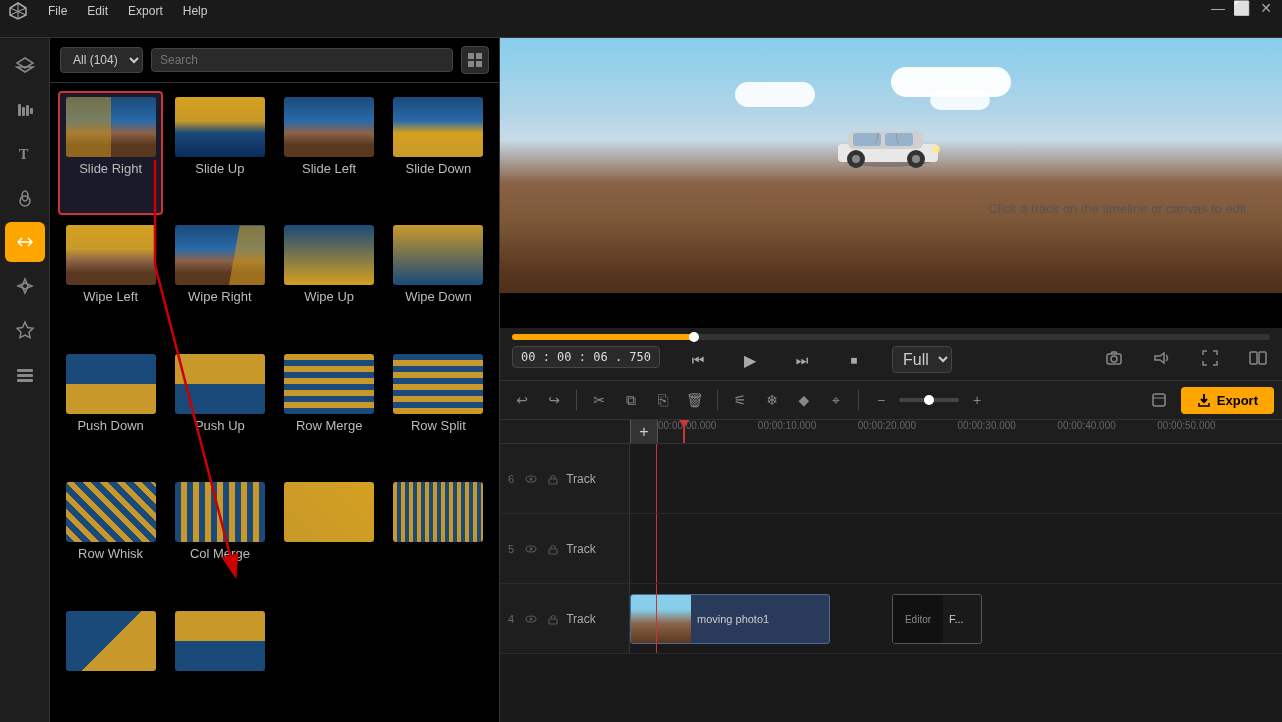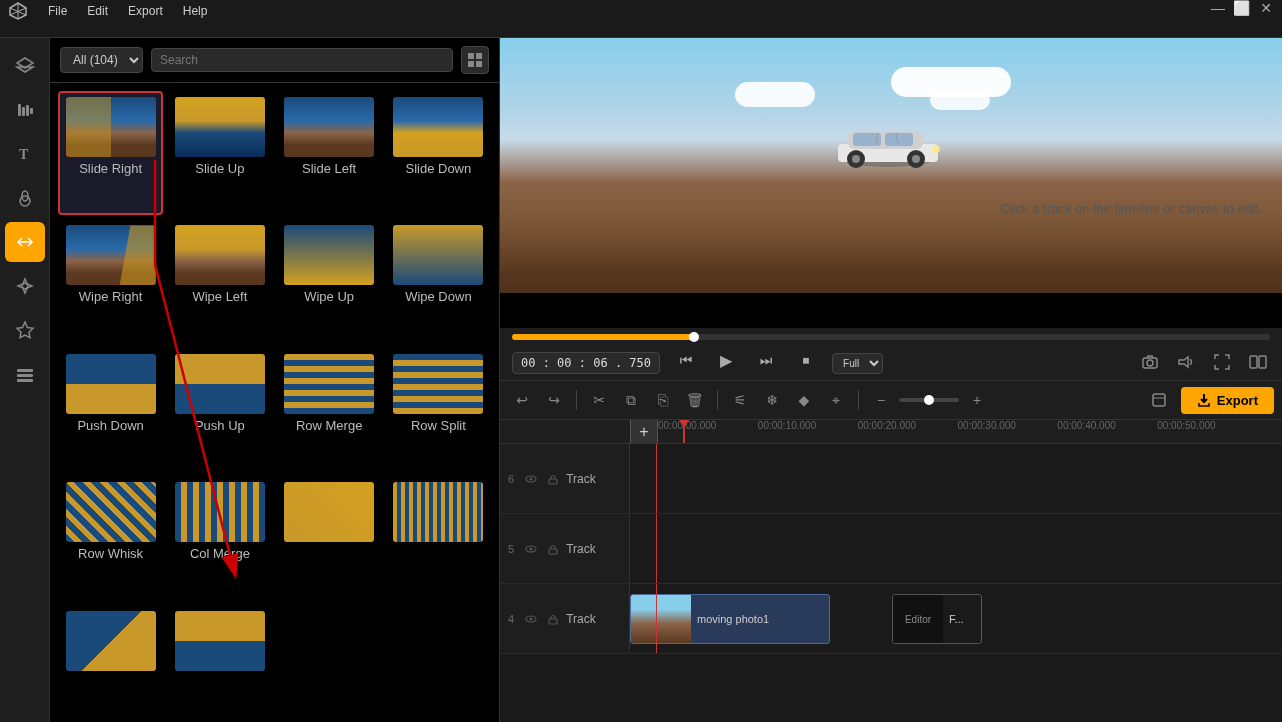--- a/index.html
+++ b/index.html
@@ -189,22 +189,22 @@
     .progress-handle {
       width: 10px; height: 10px;
       background: #fff;
       border-radius: 50%;
       position: absolute;
       right: -5px;
       top: -2px;
     }
     .controls-row {
       display: flex;
-      align-items: flex-end;
-      gap: 12px;
+      align-items: flex-start;
+      gap: 24px;
     }
     .time-display {
       background: #2a2a2a;
       border: 1px solid #444;
       border-radius: 4px;
       padding: 3px 8px;
       font-size: 12px;
       color: #ddd;
       font-family: monospace;
     }
@@ -218,21 +218,21 @@
       display: flex; align-items: center; justify-content: center;
       border-radius: 3px;
     }
     .ctrl-btn.play { font-size: 16px; }
     .quality-select {
       background: #2a2a2a;
       border: 1px solid #444;
       color: #ccc;
       padding: 3px 6px;
       border-radius: 4px;
-      font-size: 10px;
+      font-size: 16px;
     }
     .ctrl-spacer { flex: 1; }
     .ctrl-icon {
       width: 24px; height: 24px;
       display: flex; align-items: center; justify-content: center;
       color: #888; cursor: pointer; font-size: 14px;
     }
 
     
     .bottom-toolbar {
@@ -524,32 +524,32 @@
 
       <div class="transition-item">
         <div class="transition-thumb">
           <div style="width:100%;height:100%;background:linear-gradient(180deg,#1a4a7a 0%,#2a6aaa 40%,#d4a020 60%,#c8992a 100%);"></div>
         </div>
         <div class="transition-label">Slide Down</div>
       </div>
 
       <div class="transition-item">
         <div class="transition-thumb">
+          <div style="width:100%;height:100%;background:linear-gradient(180deg,#d4a020 0%,#c8992a 40%,#8B6347 60%,#5a3820 80%);"></div>
+        </div>
+        <div class="transition-label">Wipe Left</div>
+      </div>
+
+      <div class="transition-item">
+        <div class="transition-thumb">
           <div style="width:100%;height:100%;background:linear-gradient(180deg,#1a4a7a 0%,#2a6aaa 40%,#8B6347 60%,#5a3820 80%);position:relative;">
             <div style="position:absolute;right:0;top:0;width:40%;height:100%;background:rgba(200,150,30,0.6);clip-path:polygon(30% 0,100% 0,100% 100%,0% 100%);"></div>
           </div>
         </div>
         <div class="transition-label">Wipe Right</div>
-      </div>
-
-      <div class="transition-item">
-        <div class="transition-thumb">
-          <div style="width:100%;height:100%;background:linear-gradient(180deg,#d4a020 0%,#c8992a 40%,#8B6347 60%,#5a3820 80%);"></div>
-        </div>
-        <div class="transition-label">Wipe Left</div>
       </div>
 
       <div class="transition-item">
         <div class="transition-thumb">
           <div style="width:100%;height:100%;background:linear-gradient(180deg,#1a4a7a 0%,#d4a020 100%);"></div>
         </div>
         <div class="transition-label">Wipe Up</div>
       </div>
 
       <div class="transition-item">
@@ -660,21 +660,21 @@
 
               <circle cx="108" cy="30" r="4" fill="#ffe880" opacity="0.8"></circle>
 
               <line x1="50" y1="14" x2="48" y2="25" stroke="#999" stroke-width="1"></line>
               <line x1="68" y1="14" x2="70" y2="25" stroke="#999" stroke-width="1"></line>
             </svg>
           </div>
           <div class="black-bar-bottom"></div>
         </div>
 
-        <div style="position:absolute;right:20px;top:50%;transform:translateY(-50%);pointer-events:none;">
+        <div style="position:absolute;right:32px;top:50%;transform:translateY(-50%);pointer-events:none;">
           <div style="color:#555;font-size:13px;text-align:center;line-height:1.8;">Click a track on the timeline or
 canvas to edit.</div>
         </div>
 
         <div class="player-controls">
           <div class="progress-bar-container">
             <div class="progress-fill" style="width:24%;">
               <div class="progress-handle"></div>
             </div>
           </div>

